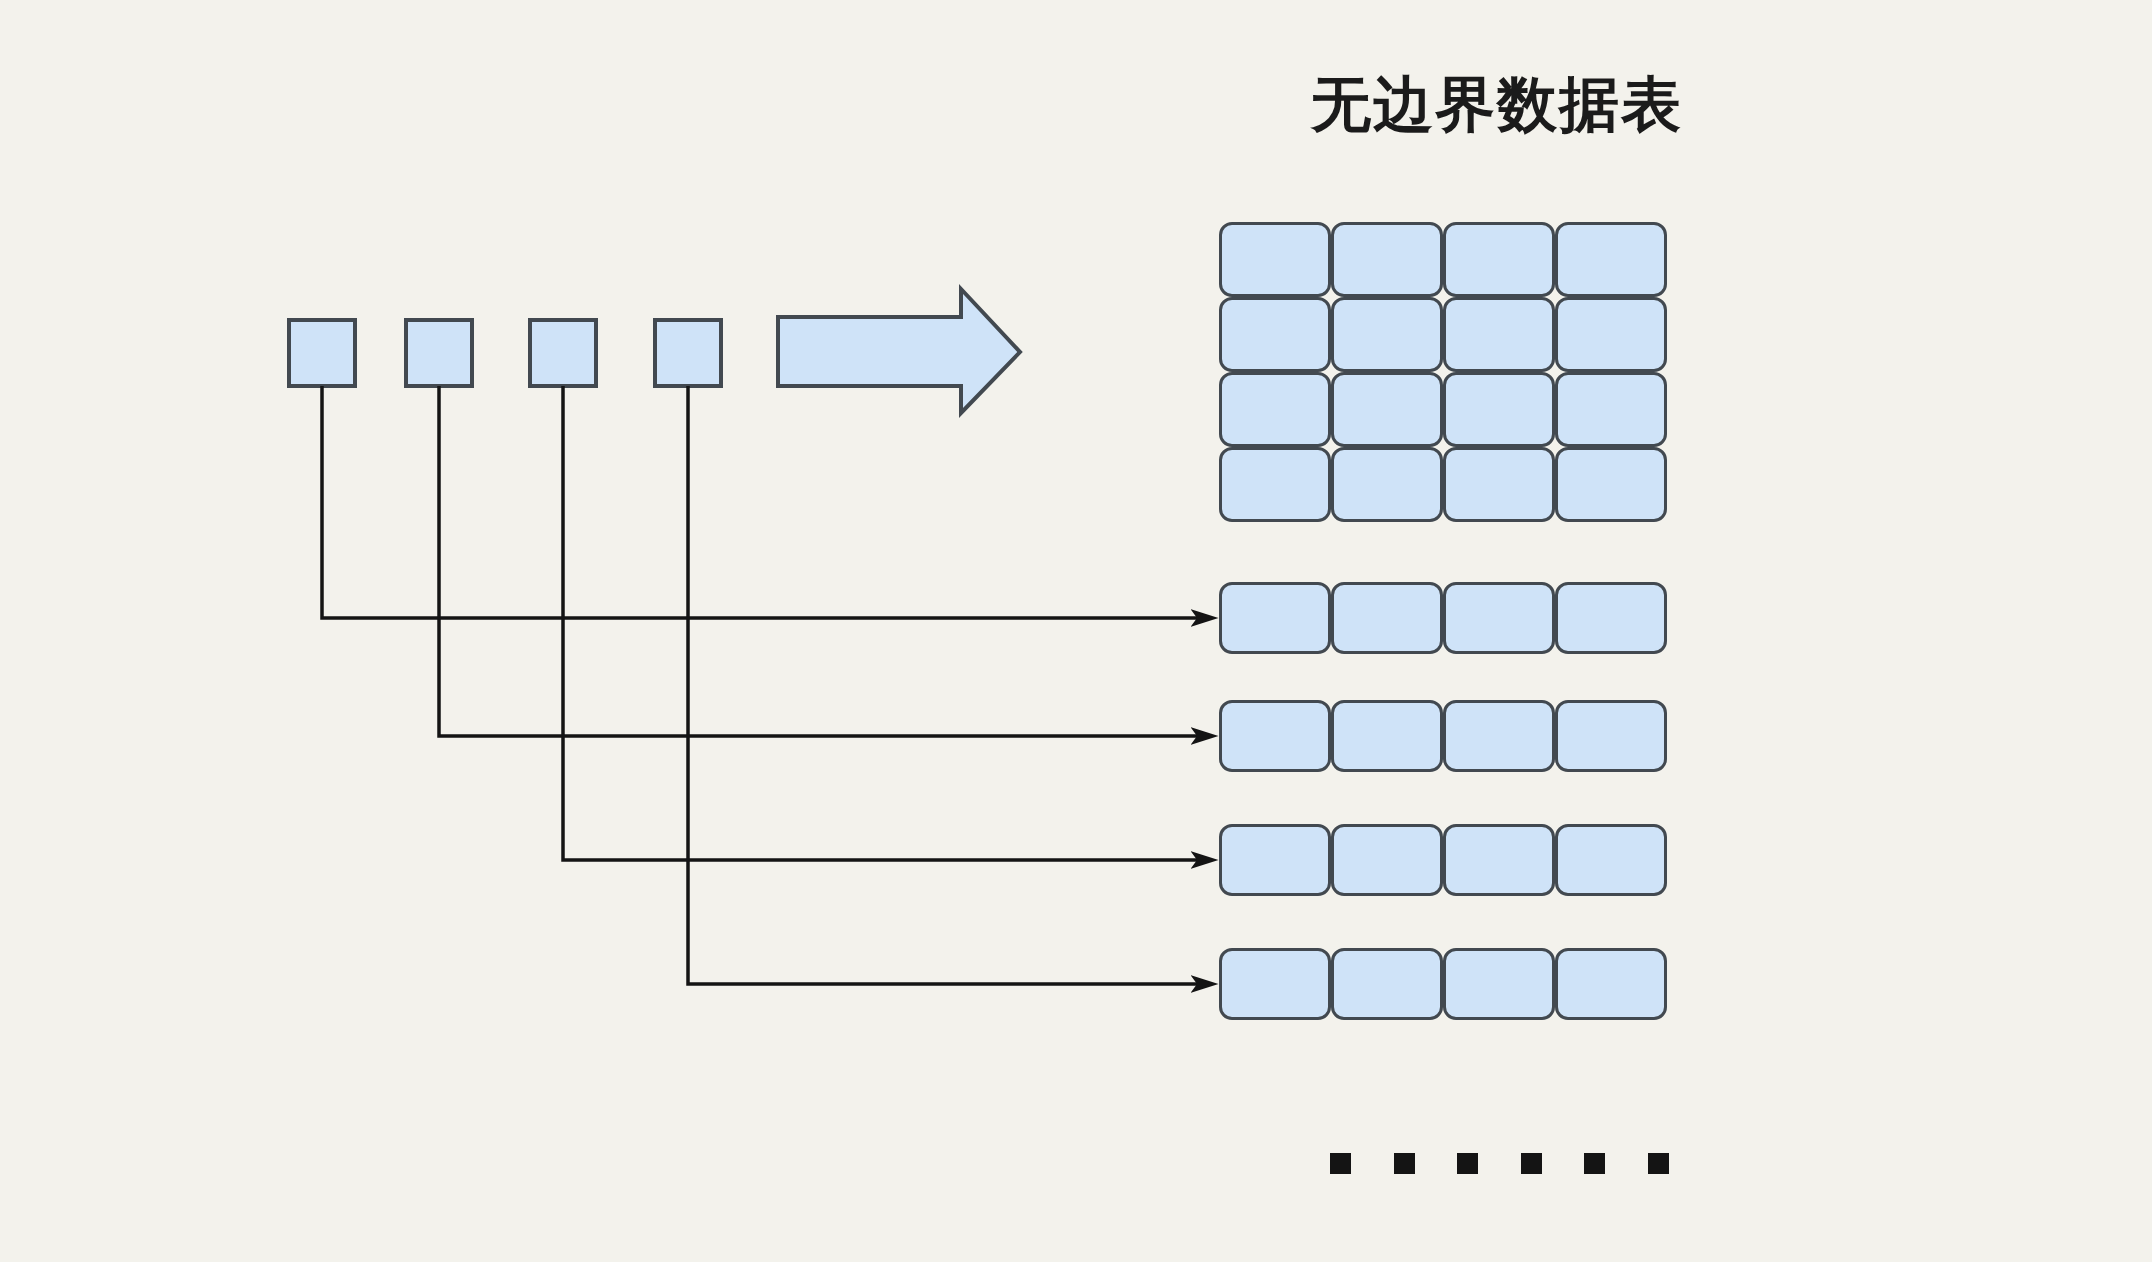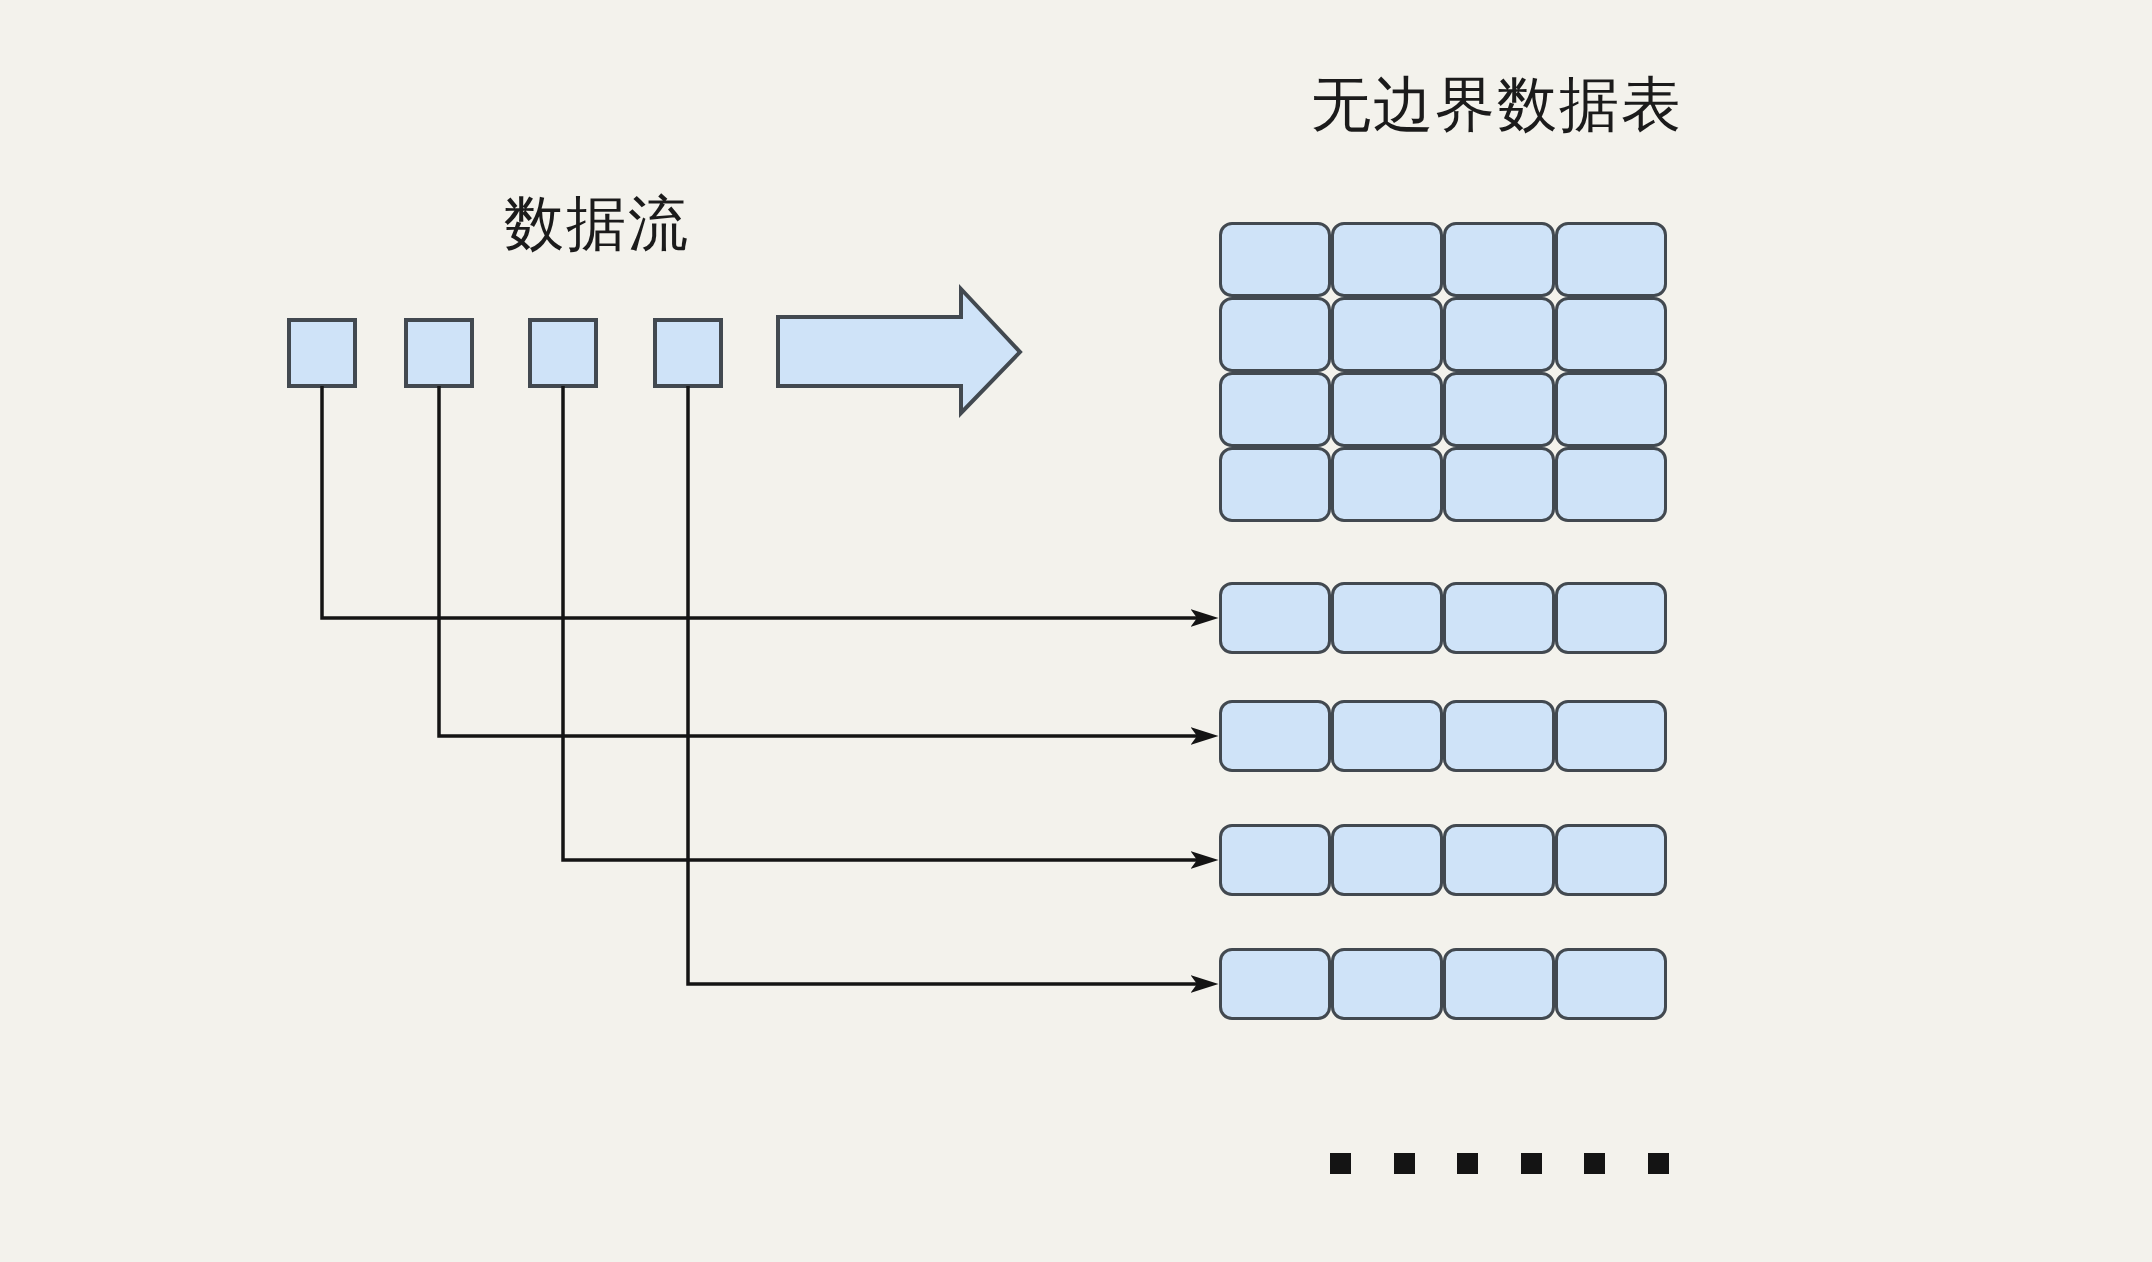--- a/index.html
+++ b/index.html
@@ -18,21 +18,21 @@
   }
   .canvas { position: relative; width: 2152px; height: 1262px; }
 
   .label {
     position: absolute;
     transform: translate(-50%, -50%);
     font-size: 60px;
     letter-spacing: 2px;
     color: var(--text);
     white-space: nowrap;
-    font-weight: 400;
+    font-weight: 700;
   }
   .stream-label { left: 597px; top: 224px; }
   .table-label  { left: 1497px; top: 105px; }
 
   .stream-square {
     position: absolute;
     width: 70px; height: 70px;
     box-sizing: border-box;
     background: var(--fill);
     border: 4px solid var(--border);
@@ -69,21 +69,20 @@
     stroke: var(--border);
     stroke-width: 4;
     stroke-linejoin: miter;
   }
 </style>
 </head>
 <body>
 
 <div class="canvas">
 
-  <div class="label stream-label">数据流</div>
 
   <div class="label table-label">无边界数据表</div>
 
   <div id="squares">
       <div class="stream-square" style="left: 287px; top: 318px;"></div>
       <div class="stream-square" style="left: 404px; top: 318px;"></div>
       <div class="stream-square" style="left: 528px; top: 318px;"></div>
       <div class="stream-square" style="left: 653px; top: 318px;"></div>
     </div>
 

